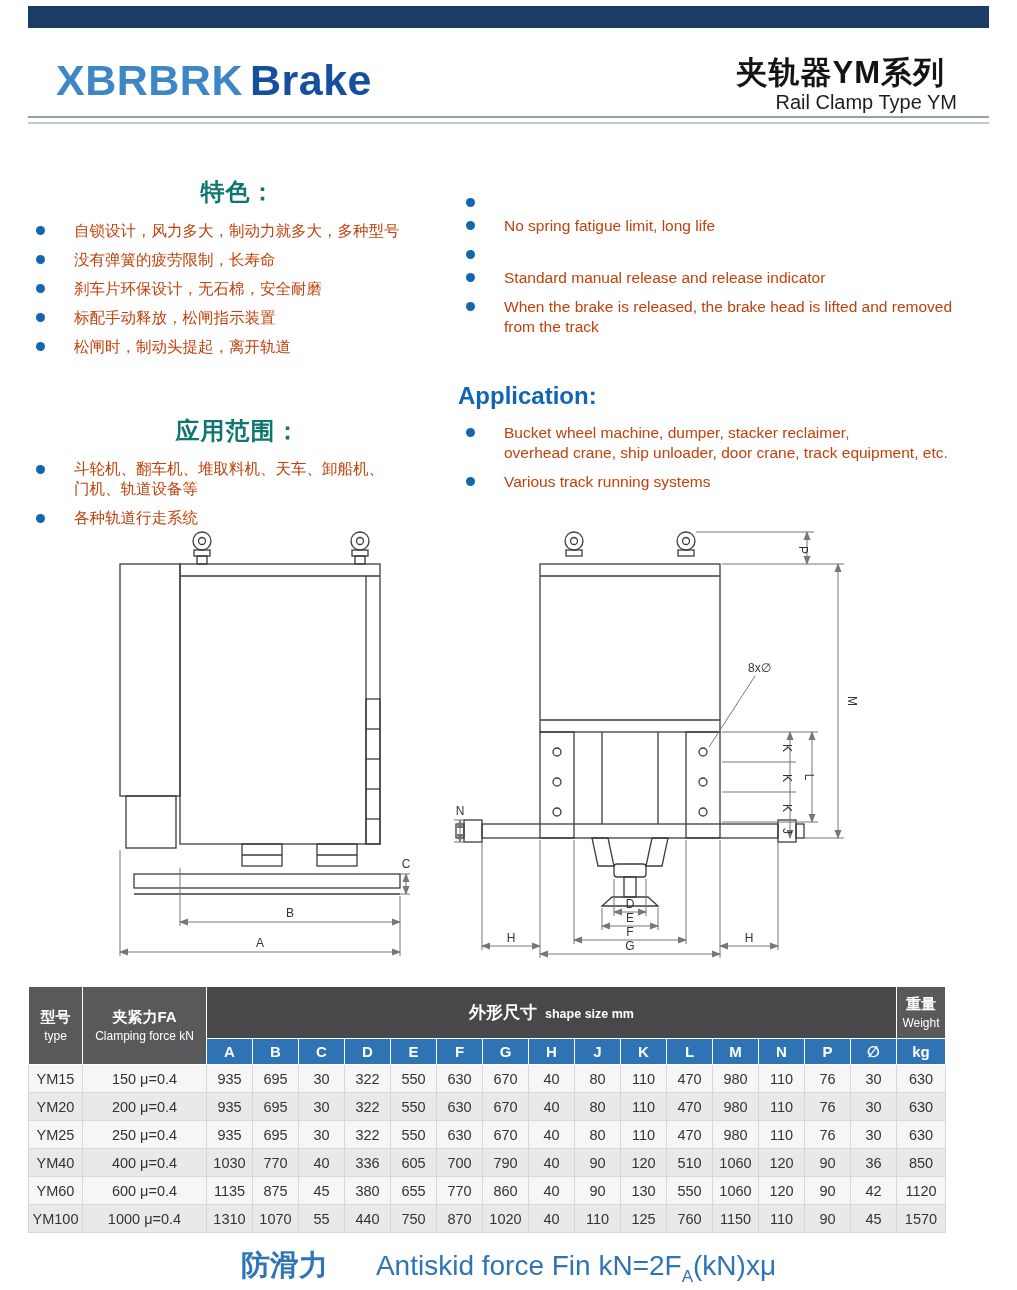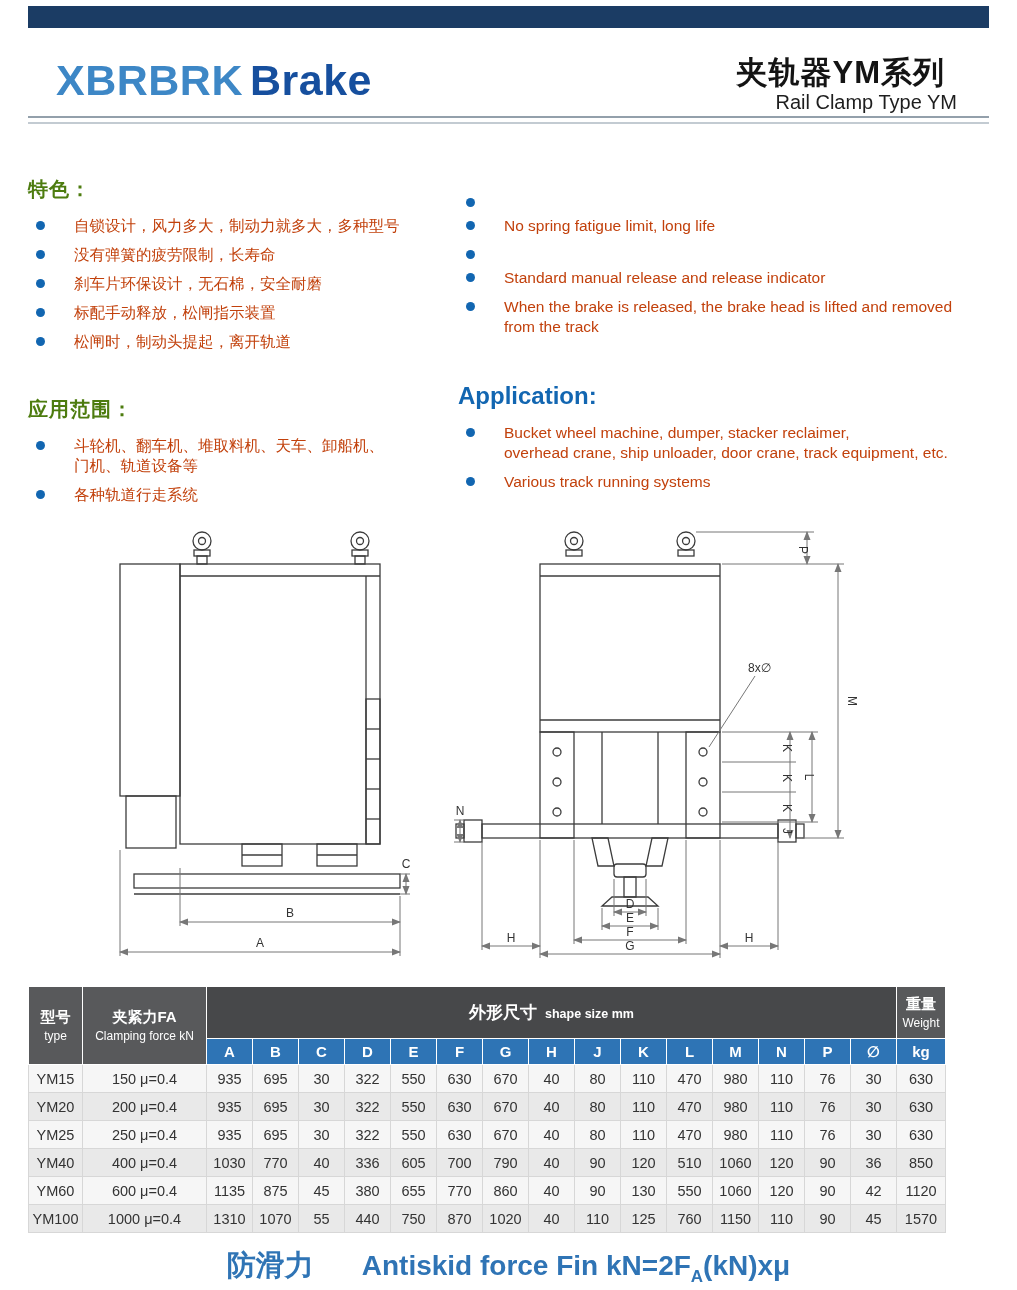--- a/index.html
+++ b/index.html
@@ -8,29 +8,29 @@
   .topbar{left:28px;top:6px;width:961px;height:22px;background:#1b3c64;}
   .logo{left:56px;top:56px;font-size:43px;font-weight:bold;letter-spacing:.5px;white-space:nowrap;}
   .logo .p1{color:#3d87c6;}
   .logo .p2{color:#164f9e;margin-left:7px;}
   .title-cn{right:72px;top:52px;font-size:31px;font-weight:bold;color:#141414;letter-spacing:1px;text-align:right;}
   .title-en{right:60px;top:91px;font-size:20px;color:#1e1e1e;text-align:right;}
   .divider{left:28px;top:116px;width:961px;}
   .divider .l1{height:2px;background:#93a0ab;}
   .divider .l2{height:2px;background:#c3cbd2;margin-top:4px;}
 
-  .section-heading-cn{font-size:20px;font-weight:bold;color:#4d7c0f;letter-spacing:1px;}
+  .section-heading-cn{font-size:24px;font-weight:bold;color:#0f766e;letter-spacing:1px;text-align:center;}
   .section-heading-en{font-size:24px;font-weight:bold;color:#1266b1;}
   .bullets{list-style:none;margin:13px 0 0;padding:0;}
   .bullets li{display:flex;align-items:flex-start;margin-bottom:9px;font-size:15.5px;line-height:20px;color:#c2410c;}
   .bullets .dot{flex:0 0 auto;width:9px;height:9px;border-radius:50%;background:#1266b1;margin:5px 0 0 8px;}
   .bullets .txt{margin-left:29px;white-space:pre-line;}
   .features-cn{left:28px;top:176px;width:420px;}
   .features-en{left:458px;top:180px;width:540px;}
-  .application-cn{left:28px;top:396px;width:420px;}
+  .application-cn{left:28px;top:415px;width:420px;font-family:Liberation Mono, monospace;}
   .application-en{left:458px;top:382px;width:545px;}
 
   .drawing-left{left:112px;top:524px;}
   .drawing-right{left:452px;top:524px;}
   svg .geo{stroke:#3c3c3c;fill:none;stroke-width:1.3;}
   svg .dim{stroke:#777;fill:none;stroke-width:1;}
   svg text{font-size:12px;fill:#333;font-family:"Liberation Sans","DejaVu Sans",sans-serif;}
 
   .spec-table{left:28px;top:986px;width:917px;border-collapse:collapse;table-layout:fixed;text-align:center;}
   .spec-table th{border:1px solid #ffffff;color:#fff;font-weight:bold;padding:2px 0;vertical-align:middle;}
@@ -42,21 +42,21 @@
   .hdr-main{font-size:15px;}
   .hdr-sub{font-size:12px;font-weight:normal;margin-top:2px;}
   .size-big{font-size:17px;}
   .size-sub{font-size:12.5px;margin-left:8px;}
   .spec-table td{border:1px solid #d7d7d7;font-size:14.5px;height:25px;color:#333;}
   .spec-table tbody tr:nth-child(odd) td{background:#f6f6f6;}
   .spec-table tbody tr:nth-child(even) td{background:#e9e9e9;}
 
   .footer{left:0;top:1246px;width:1017px;text-align:center;color:#2f74b5;white-space:nowrap;}
   .footer .cn{font-size:29px;font-weight:bold;margin-right:48px;}
-  .footer .formula{font-size:28px;font-weight:bold;}
+  .footer .formula{font-size:28px;}
   .footer sub{font-size:17px;}
 </style>
 </head>
 <body>
 
 <div class="abs topbar"></div>
 
 <div class="abs logo">
   <span class="p1">XBRBRK</span><span class="p2">Brake</span>
 </div>

